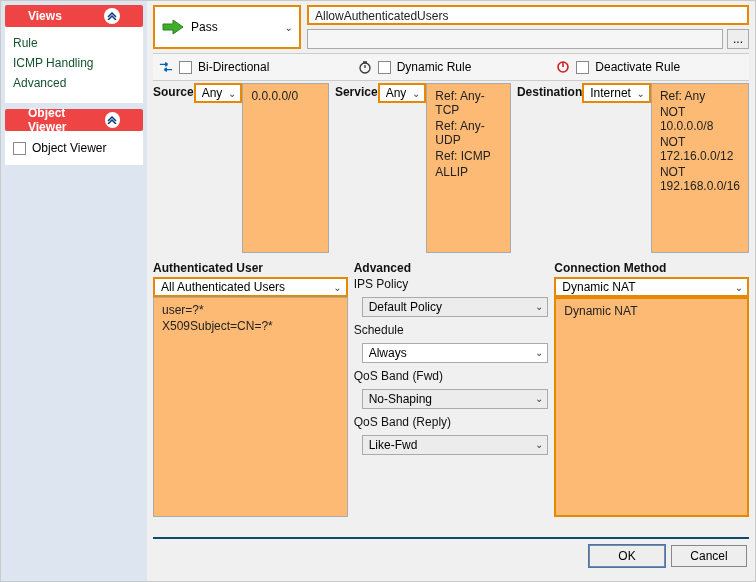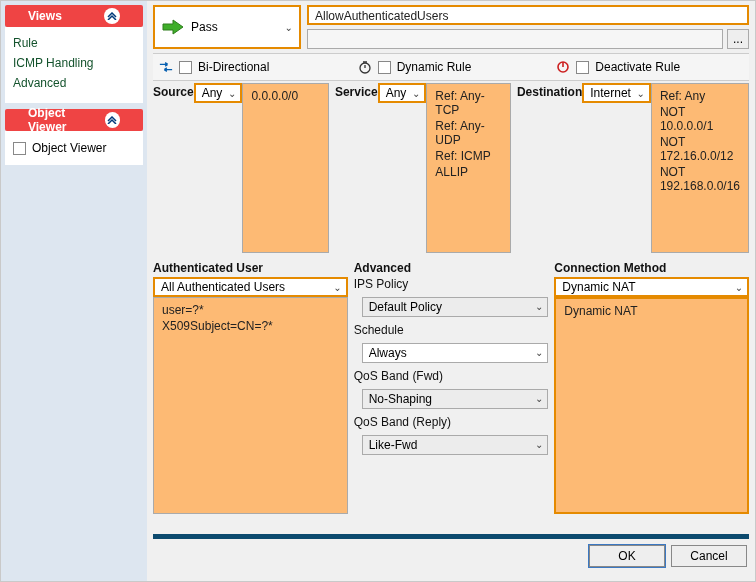--- a/index.html
+++ b/index.html
@@ -77,21 +77,21 @@
   .orange-list { border:2px solid #e58a00; }
   .cols.upper .listbox { min-height: 170px; }
   
   .lower { display:flex; gap:6px; margin-top:6px; flex:1;}
   .lcol { flex:1; display:flex; flex-direction:column;}
   .pol-label { color:#111; margin-top:0px; height:16px;}
   .pad-sel { margin:4px 0 6px 8px;}
   
   .btn-row {
     display:flex; justify-content:flex-end; gap:6px; padding:6px 2px 2px 0;
-    border-top:5px solid #0c4a6e; margin-top:20px;
+    border-top:2px solid #0c4a6e; margin-top:20px;
   }
   .btn {
     width:76px; height:22px; border:1px solid #888; background:#eee;
     display:flex; align-items:center; justify-content:center; cursor:pointer;
   }
   .btn.primary { outline:1px solid #3b78c2; }
   svg { display:block; }
 </style>
 </head>
 <body>
@@ -207,21 +207,21 @@
       </div>
     </div>
     <div class="col">
       <div class="col-label">Destination</div>
       <div class="sel">
         <span>Internet</span>
           <span class="caret">⌄</span>
       </div>
       <div class="listbox">
         <div>Ref: Any</div>
-        <div>NOT 10.0.0.0/1</div>
+        <div>NOT 10.0.0.0/8</div>
         <div>NOT 172.16.0.0/12</div>
         <div>NOT 192.168.0.0/16</div>
       </div>
     </div>
   </div>
 
   <div class="lower">
     <div class="lcol">
       <div class="col-label">Authenticated User</div>
       <div class="sel">

